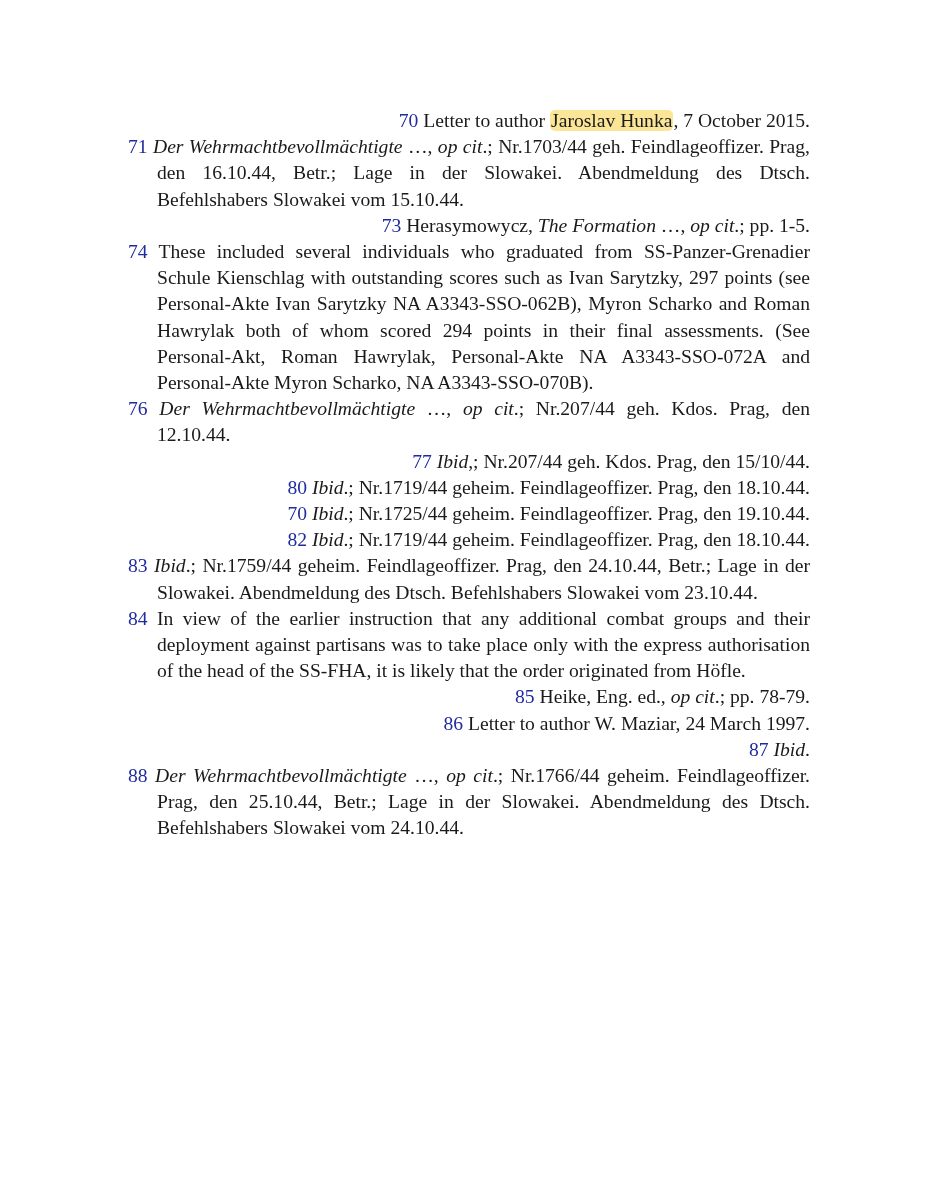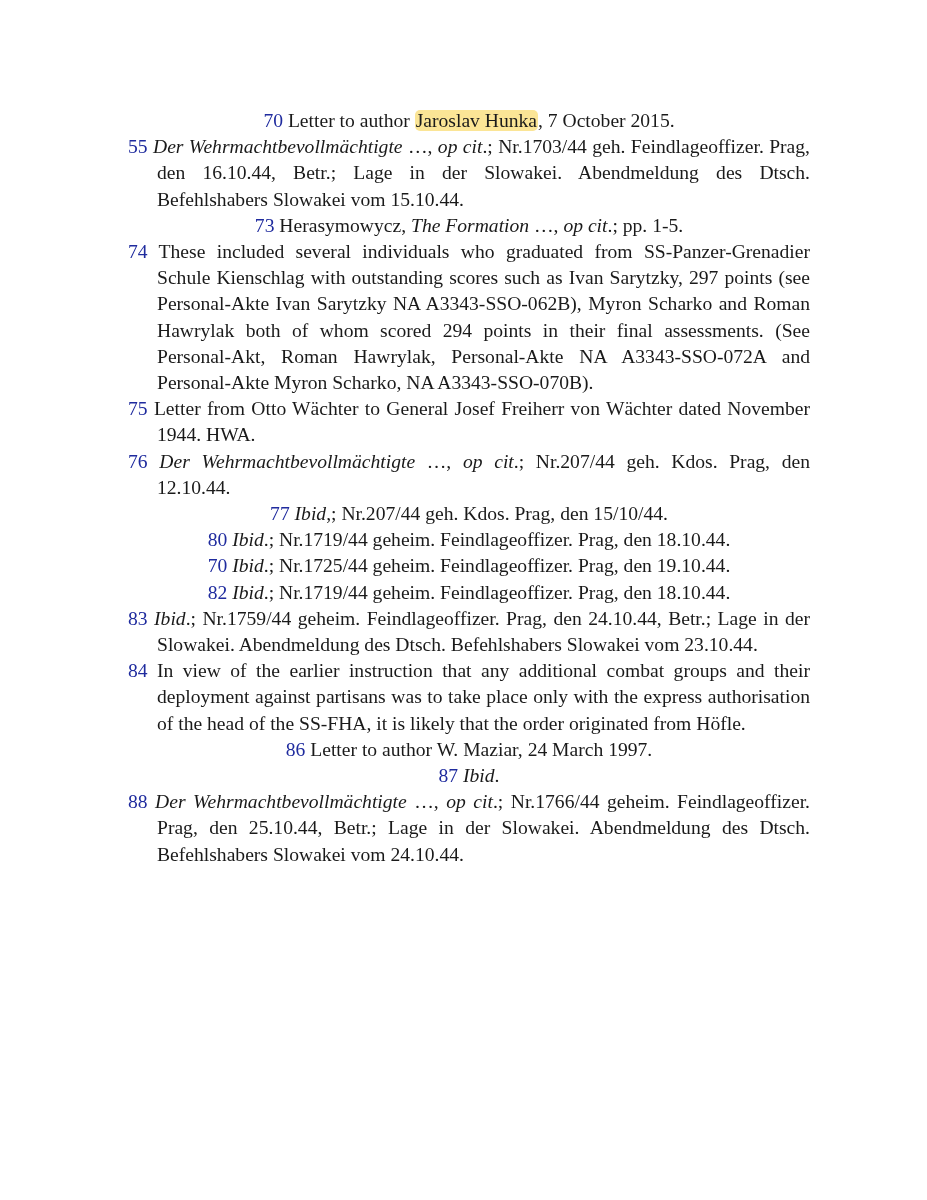--- a/index.html
+++ b/index.html
@@ -14,41 +14,41 @@
     line-height: 26.2px;
     color: #1a1a1a;
   }
   .note {
     position: relative;
     padding-left: 29px;
     text-indent: -29px;
     text-align: justify;
     margin: 0;
   }
-  .note.ragged { text-align: center; }
+  .note.ragged { text-align: right; }
   .num { color: #1f2b9e; }
   .hl {
     background: #fbe596;
     border-radius: 5px;
     padding: 0 1px;
   }
   em { font-style: italic; font-family: Liberation Serif, serif; }
 </style>
 </head>
 <body>
 
 <div class="page" id="notes">
     <p class="note ragged"><span class="num">70</span> <span>Letter to author </span><span class="hl">Jaroslav Hunka</span><span>, 7 October 2015.</span></p>
-    <p class="note"><span class="num">55</span> <em>Der Wehrmachtbevollmächtigte</em><span> …, </span><em>op cit</em><span>.; Nr.1703/44 geh. Feindlageoffizer. Prag, den 16.10.44, Betr.; Lage in der Slowakei. Abendmeldung des Dtsch. Befehlshabers Slowakei vom 15.10.44.</span></p>
+    <p class="note"><span class="num">71</span> <em>Der Wehrmachtbevollmächtigte</em><span> …, </span><em>op cit</em><span>.; Nr.1703/44 geh. Feindlageoffizer. Prag, den 16.10.44, Betr.; Lage in der Slowakei. Abendmeldung des Dtsch. Befehlshabers Slowakei vom 15.10.44.</span></p>
     <p class="note ragged"><span class="num">73</span> <span>Herasymowycz, </span><em>The Formation</em><span> …, </span><em>op cit</em><span>.; pp. 1-5.</span></p>
     <p class="note"><span class="num">74</span> <span>These included several individuals who graduated from SS-Panzer-Grenadier Schule Kienschlag with outstanding scores such as Ivan Sarytzky, 297 points (see Personal-Akte Ivan Sarytzky NA A3343-SSO-062B), Myron Scharko and Roman Hawrylak both of whom scored 294 points in their final assessments. (See Personal-Akt, Roman Hawrylak, Personal-Akte NA A3343-SSO-072A and Personal-Akte Myron Scharko, NA A3343-SSO-070B).</span></p>
-    <p class="note"><span class="num">75</span> <span>Letter from Otto Wächter to General Josef Freiherr von Wächter dated November 1944. HWA.</span></p>
     <p class="note"><span class="num">76</span> <em>Der Wehrmachtbevollmächtigte</em><span> …, </span><em>op cit</em><span>.; Nr.207/44 geh. Kdos. Prag, den 12.10.44.</span></p>
     <p class="note ragged"><span class="num">77</span> <em>Ibid</em><span>,; Nr.207/44 geh. Kdos. Prag, den 15/10/44.</span></p>
     <p class="note ragged"><span class="num">80</span> <em>Ibid</em><span>.; Nr.1719/44 geheim. Feindlageoffizer. Prag, den 18.10.44.</span></p>
     <p class="note ragged"><span class="num">70</span> <em>Ibid</em><span>.; Nr.1725/44 geheim. Feindlageoffizer. Prag, den 19.10.44.</span></p>
     <p class="note ragged"><span class="num">82</span> <em>Ibid</em><span>.; Nr.1719/44 geheim. Feindlageoffizer. Prag, den 18.10.44.</span></p>
     <p class="note"><span class="num">83</span> <em>Ibid</em><span>.; Nr.1759/44 geheim. Feindlageoffizer. Prag, den 24.10.44, Betr.; Lage in der Slowakei. Abendmeldung des Dtsch. Befehlshabers Slowakei vom 23.10.44.</span></p>
     <p class="note"><span class="num">84</span> <span>In view of the earlier instruction that any additional combat groups and their deployment against partisans was to take place only with the express authorisation of the head of the SS-FHA, it is likely that the order originated from Höfle.</span></p>
+    <p class="note ragged"><span class="num">85</span> <span>Heike, Eng. ed., </span><em>op cit</em><span>.; pp. 78-79.</span></p>
     <p class="note ragged"><span class="num">86</span> <span>Letter to author W. Maziar, 24 March 1997.</span></p>
     <p class="note ragged"><span class="num">87</span> <em>Ibid</em><span>.</span></p>
     <p class="note"><span class="num">88</span> <em>Der Wehrmachtbevollmächtigte</em><span> …, </span><em>op cit</em><span>.; Nr.1766/44 geheim. Feindlageoffizer. Prag, den 25.10.44, Betr.; Lage in der Slowakei. Abendmeldung des Dtsch. Befehlshabers Slowakei vom 24.10.44.</span></p>
   </div>
 
 </body></html>

